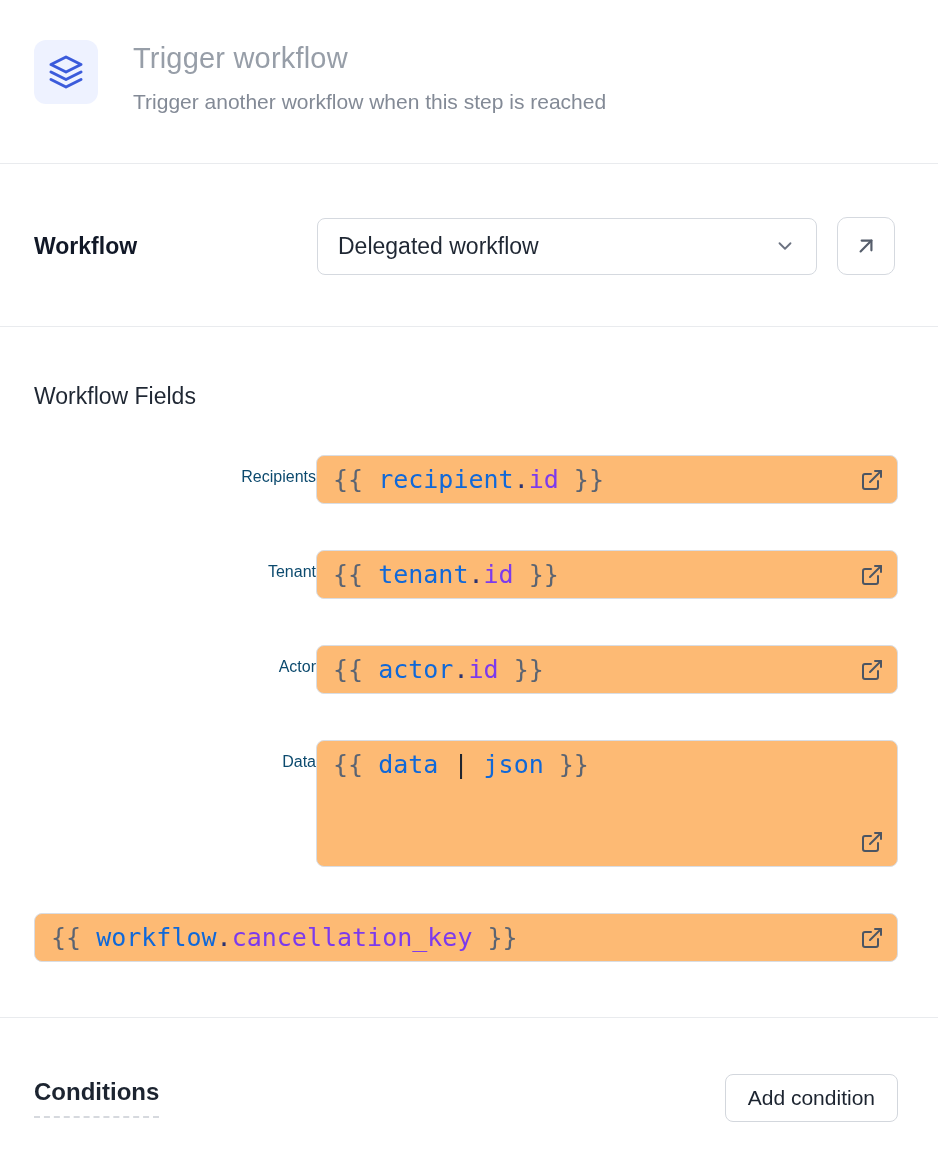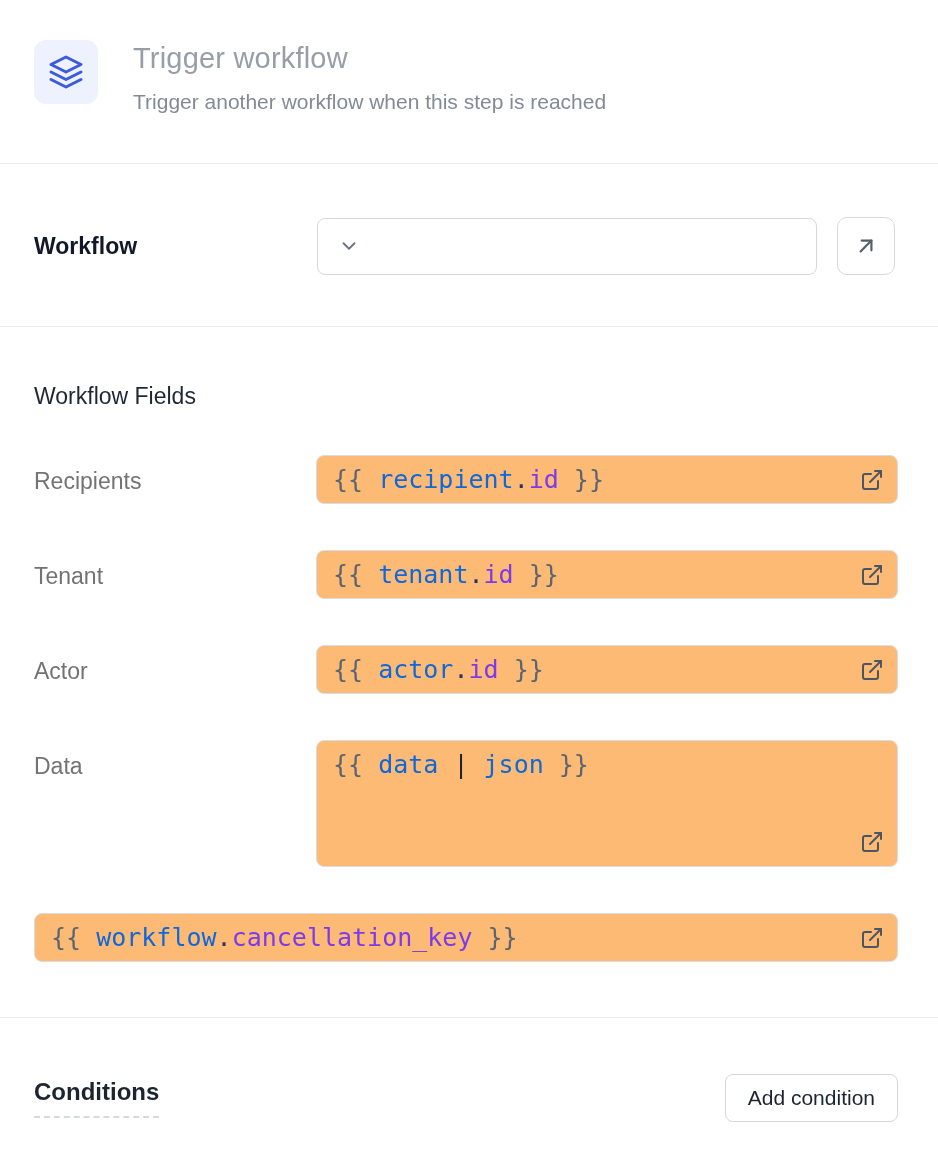--- a/index.html
+++ b/index.html
@@ -106,23 +106,24 @@
     margin: 0 0 45px 0;
   }
   .field-row {
     display: flex;
     align-items: flex-start;
     margin-bottom: 46px;
   }
   .field-row:last-child { margin-bottom: 0; }
   .field-label {
     flex: 0 0 282px;
-    font-size: 23px;
-    color: #737373;
+    font-size: 16px;
+    color: #0c4a6e;
     padding-top: 13px;
+    text-align: right;
   }
   .field-box {
     flex: 1;
     position: relative;
     min-height: 49px;
     border: 1px solid #d9dde3;
     border-radius: 8px;
     background: #fdba74;
     display: flex;
     align-items: center;
@@ -204,20 +205,21 @@
     <div class="page-title">Trigger workflow</div>
     <div class="page-subtitle">Trigger another workflow when this step is reached</div>
   </div>
 </div>
 
 <hr class="divider">
 
 <div class="workflow-section">
   <div class="workflow-label">Workflow</div>
   <div class="select-box">
+    <span class="select-value">Delegated workflow</span>
     <span class="chev">
       <svg width="22" height="22" viewBox="0 0 24 24" fill="none" stroke="currentColor" stroke-width="2" stroke-linecap="round" stroke-linejoin="round">
         <polyline points="6 9 12 15 18 9"></polyline>
       </svg>
     </span>
   </div>
   <button class="square-btn">
     <span style="display:flex;">
       <svg width="26" height="26" viewBox="0 0 24 24" fill="none" stroke="currentColor" stroke-width="2" stroke-linecap="round" stroke-linejoin="round">
         <line x1="7" y1="17" x2="17" y2="7"></line>

